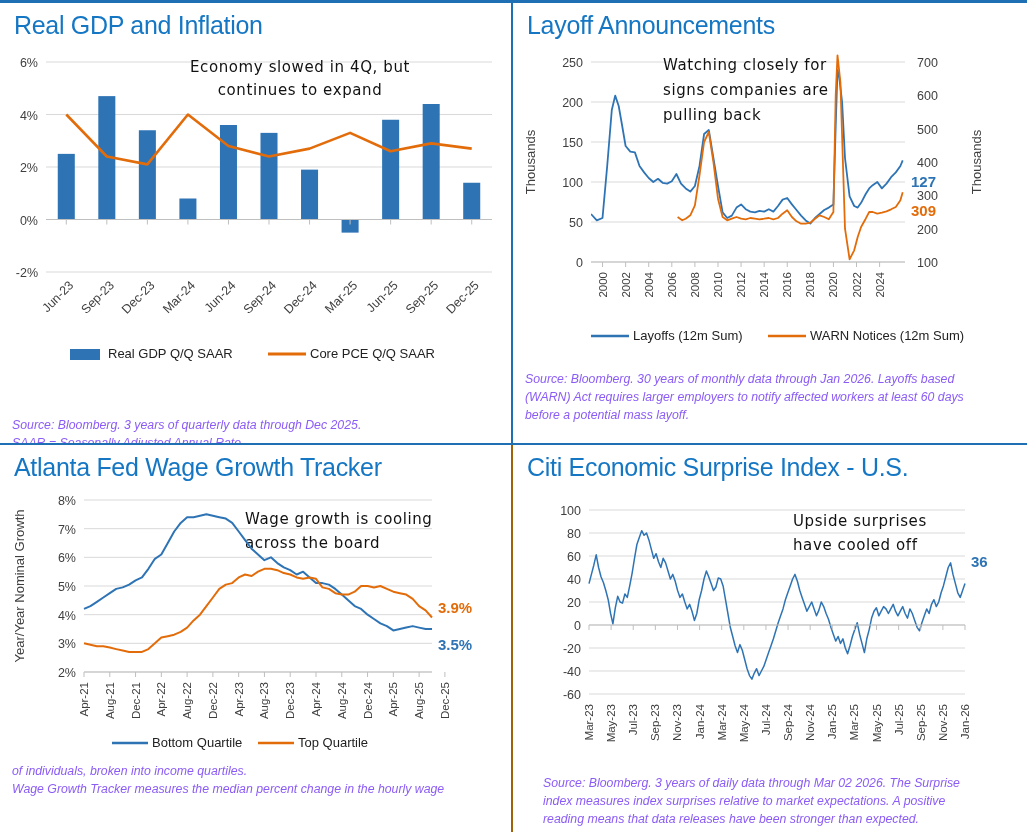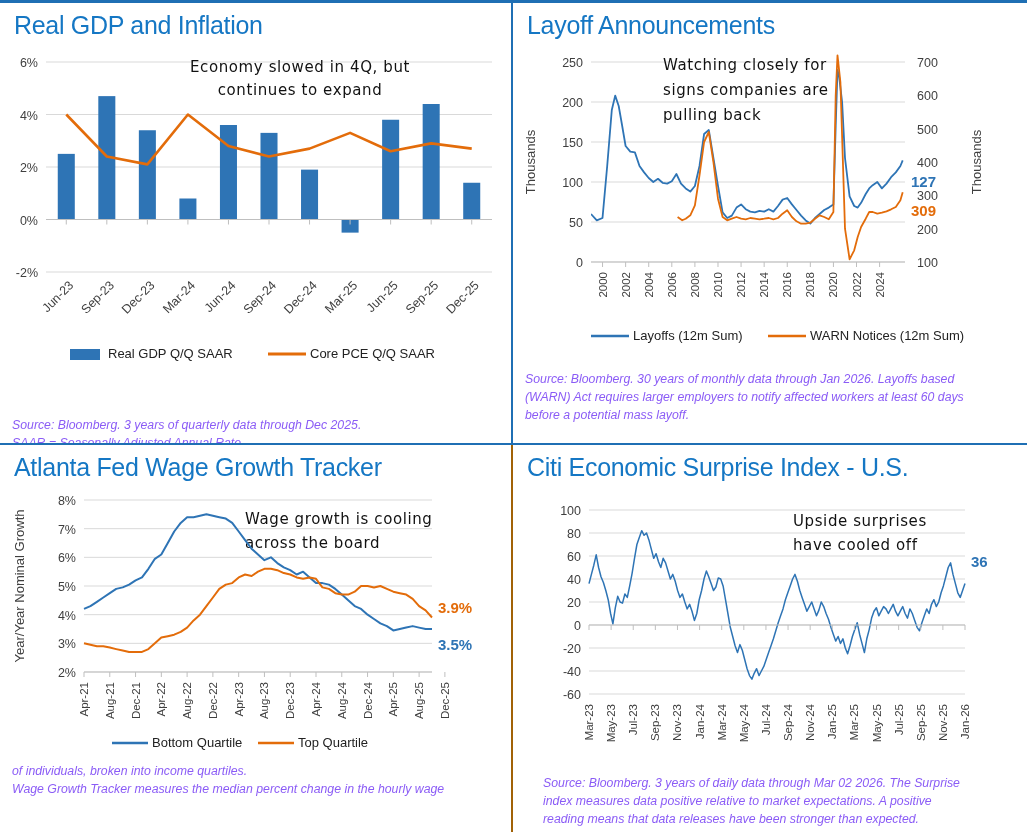--- a/index.html
+++ b/index.html
@@ -334,18 +334,18 @@
           <line x1="407.7647058823529" y1="143" x2="407.7647058823529" y2="148" class="tickmark"></line>
           <text x="0" y="0" class="axlab-sm" text-anchor="end" transform="translate(411.7647058823529,222) rotate(-90)">Sep-25</text>
           <line x1="429.88235294117646" y1="143" x2="429.88235294117646" y2="148" class="tickmark"></line>
           <text x="0" y="0" class="axlab-sm" text-anchor="end" transform="translate(433.88235294117646,222) rotate(-90)">Nov-25</text>
           <line x1="452" y1="143" x2="452" y2="148" class="tickmark"></line>
           <text x="0" y="0" class="axlab-sm" text-anchor="end" transform="translate(456,222) rotate(-90)">Jan-26</text>
         </svg>
     </div>
     <div class="src" style="top:330px;margin-left:18px;">
       <div>Source: Bloomberg. 3 years of daily data through Mar 02 2026. The Surprise</div>
-      <div>index measures data positive relative to market expectations. A positive</div>
+      <div>index measures index surprises relative to market expectations. A positive</div>
       <div>reading means that data releases have been stronger than expected.</div>
     </div>
   </div>
 
 </div>
 
 </body></html>

